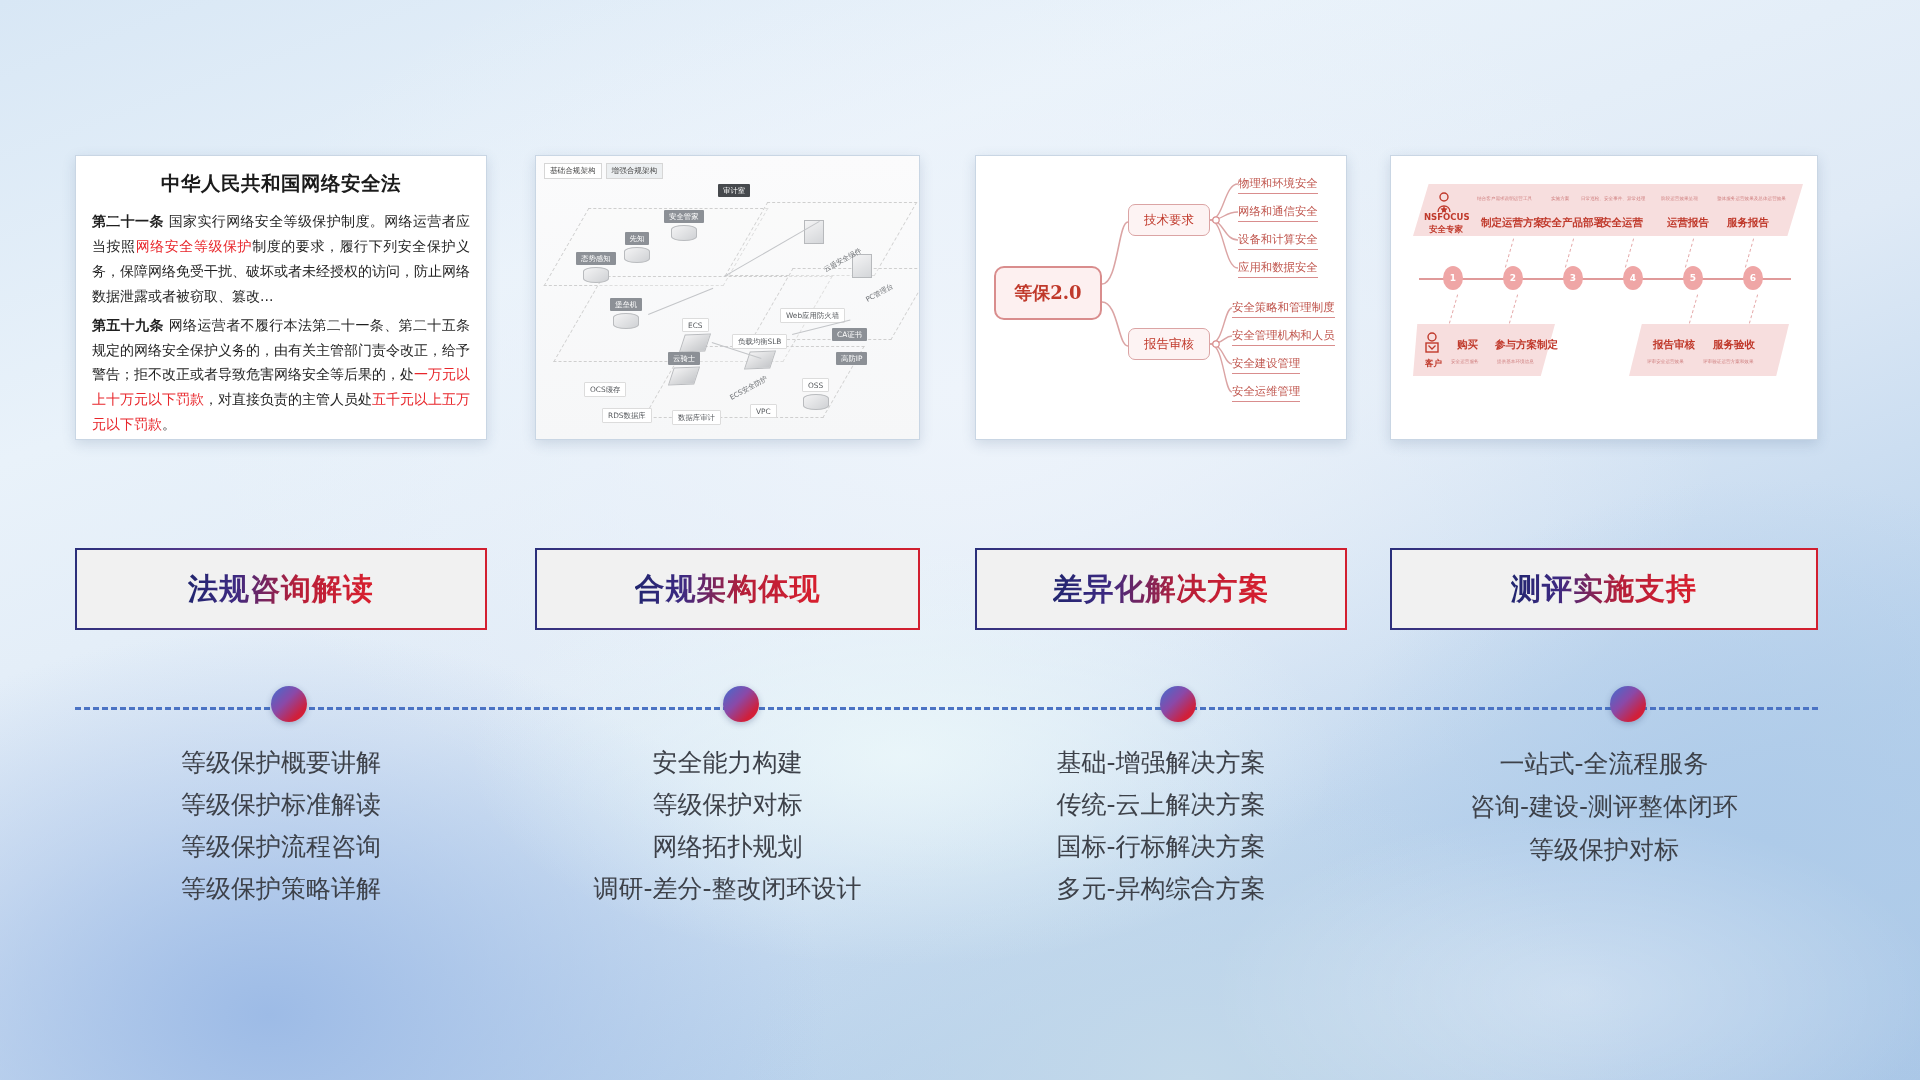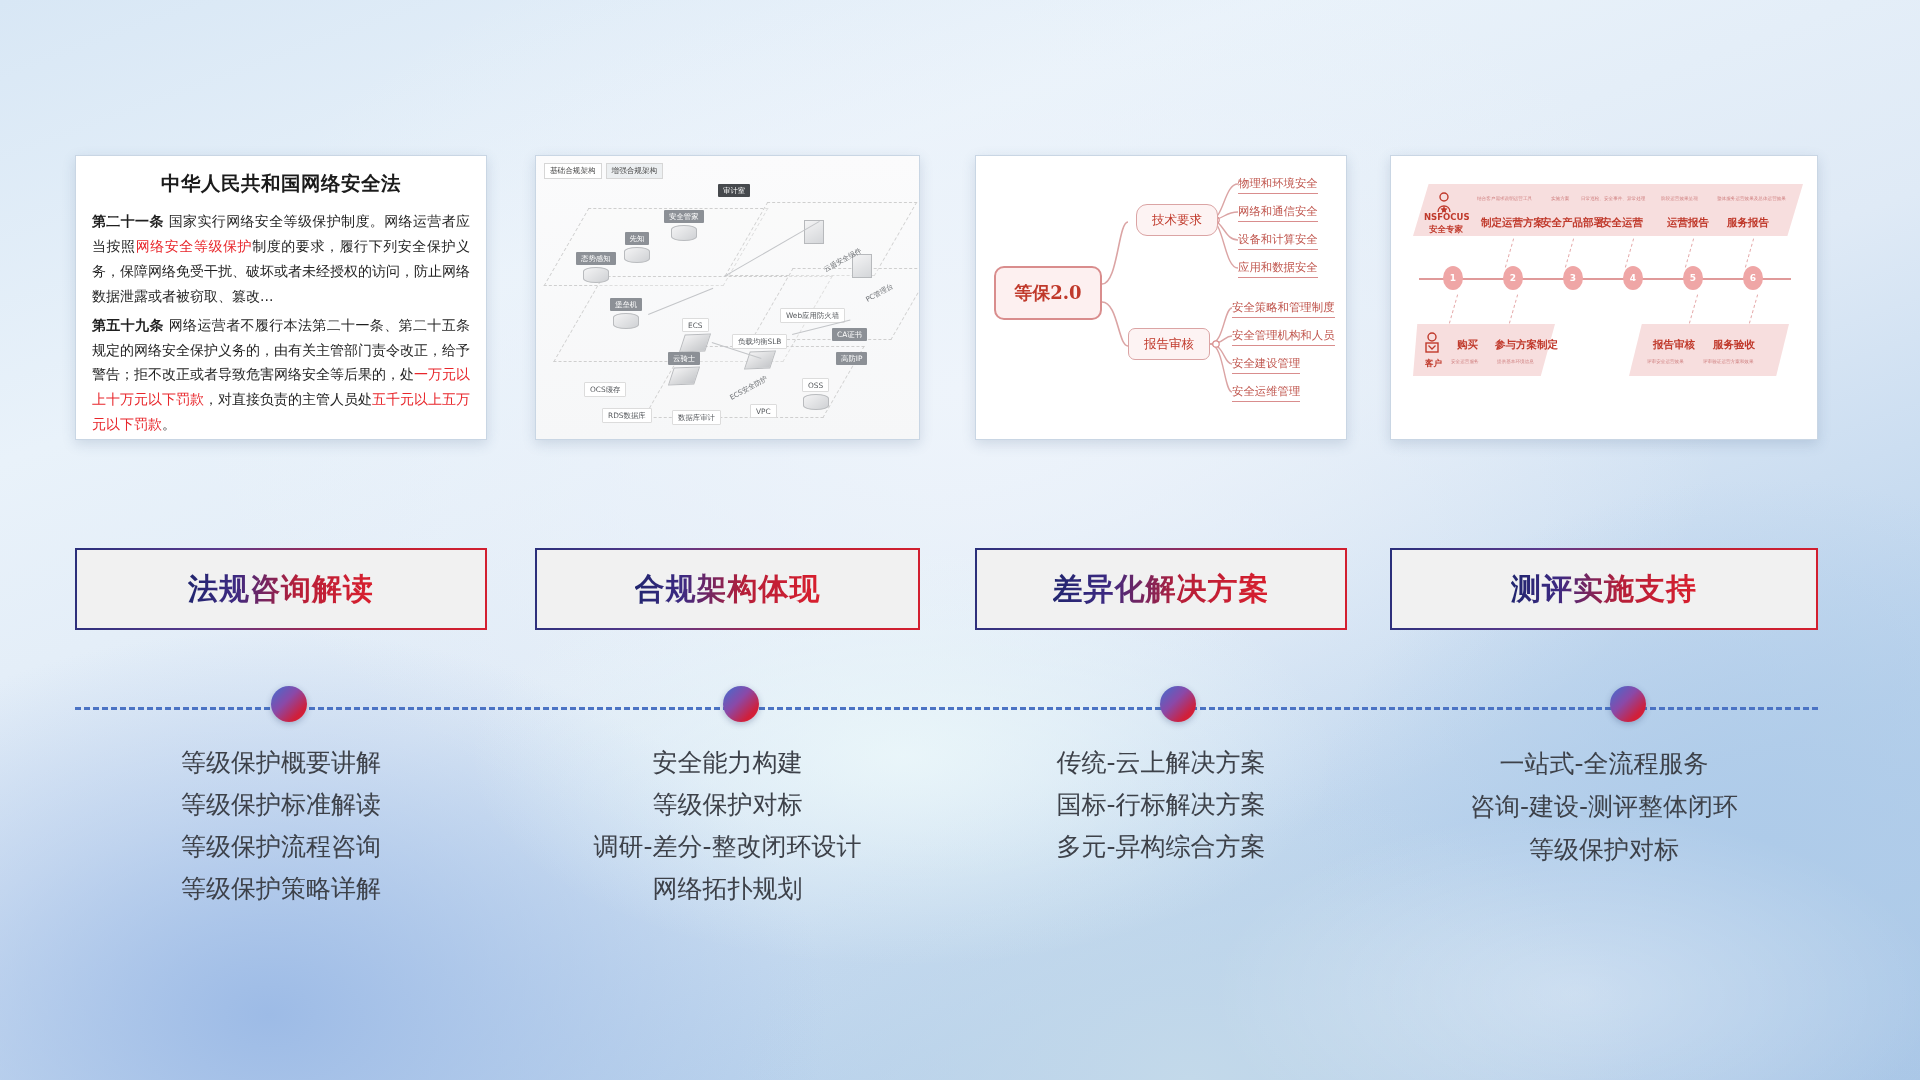--- a/index.html
+++ b/index.html
@@ -119,21 +119,21 @@
     color: #c0392b; font-size: 18px; font-weight: bold;
     font-family: "DejaVu Serif", serif;
   }
   .mind-mid {
     position: absolute; width: 82px; height: 32px;
     border: 1.6px solid #dba4a4; border-radius: 7px; background: #fdf3f3;
     display: flex; align-items: center; justify-content: center;
     color: #c0392b; font-size: 12.5px;
     font-family: "DejaVu Serif", serif;
   }
-  #mid-tech { left: 160px; top: 48px; border-radius: 11px; }
+  #mid-tech { left: 152px; top: 48px; }
   #mid-mgmt { left: 152px; top: 172px; }
   .mind-leaf {
     position: absolute; color: #c0564e; font-size: 11.4px; white-space: nowrap;
     padding-bottom: 2px; border-bottom: 1.6px solid #d98d8d;
     font-family: "DejaVu Serif", serif;
   }
 
   
   #card-time .tl-canvas { position: relative; width: 100%; height: 100%; background: #fff; }
   .tl-band {
@@ -470,24 +470,25 @@
 <div id="lists-row">
   <div class="list-col" id="list-1">
     <div class="li">等级保护概要讲解</div>
     <div class="li">等级保护标准解读</div>
     <div class="li">等级保护流程咨询</div>
     <div class="li">等级保护策略详解</div>
   </div>
   <div class="list-col" id="list-2">
     <div class="li">安全能力构建</div>
     <div class="li">等级保护对标</div>
+    <div class="li">网络拓扑规划</div>
     <div class="li">调研-差分-整改闭环设计</div>
-    <div class="li">网络拓扑规划</div>
   </div>
   <div class="list-col" id="list-3">
+    <div class="li">基础-增强解决方案</div>
     <div class="li">传统-云上解决方案</div>
     <div class="li">国标-行标解决方案</div>
     <div class="li">多元-异构综合方案</div>
   </div>
   <div class="list-col" id="list-4">
     <div class="li">一站式-全流程服务</div>
     <div class="li">咨询-建设-测评整体闭环</div>
     <div class="li">等级保护对标</div>
   </div>
 </div>

